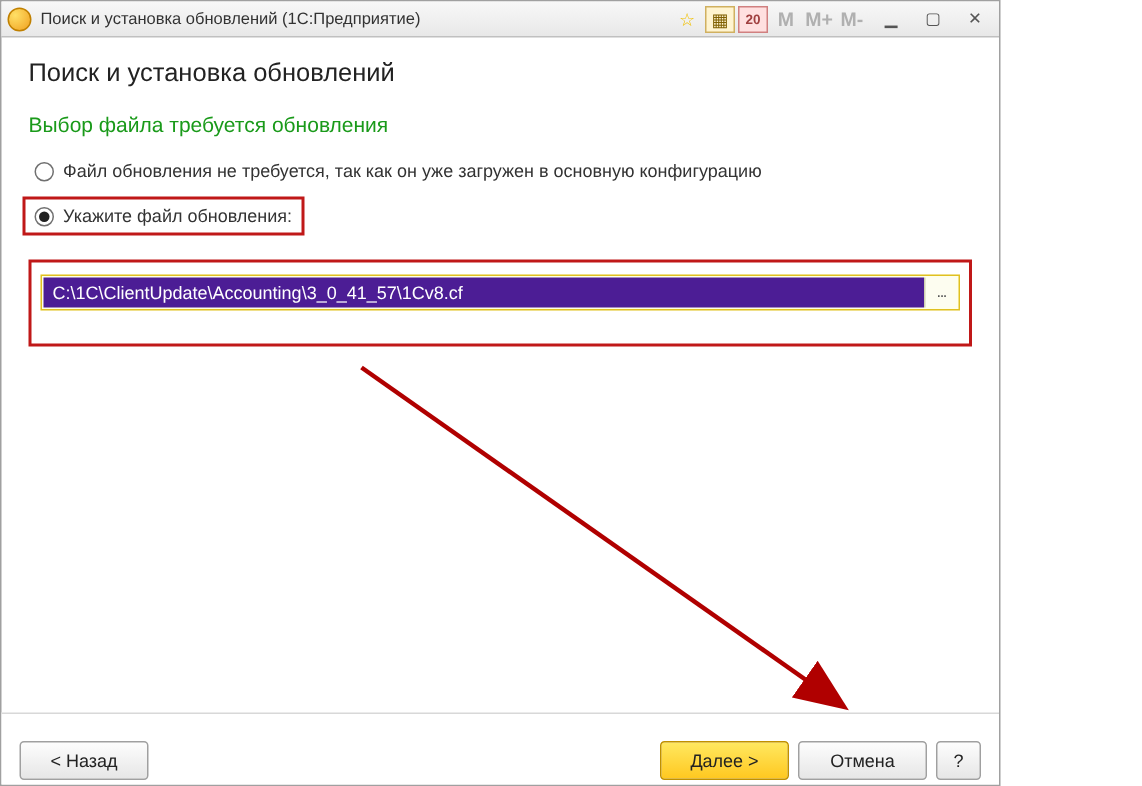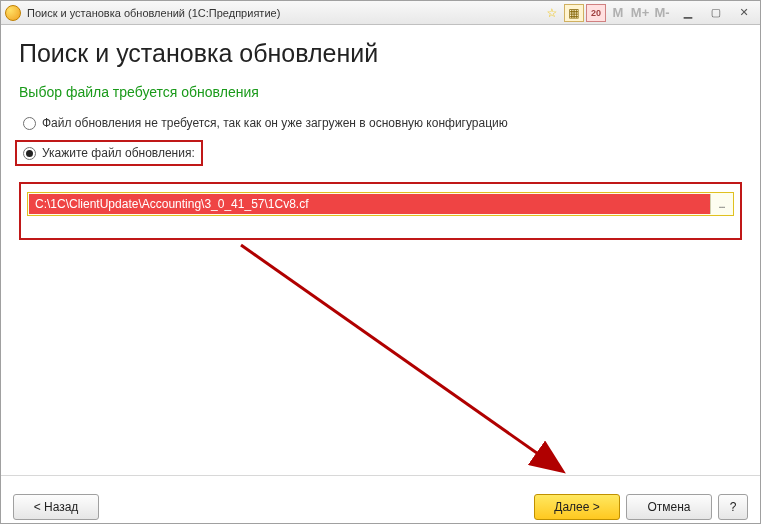--- a/index.html
+++ b/index.html
@@ -7,21 +7,21 @@
     margin: 0;
     font-family: Arial, sans-serif;
     font-size: 12px;
     background: #fff;
     width: 761px;
     height: 524px;
     overflow: hidden;
     position: relative;
   }
   .window {
-    width: 761px;
+    width: 667px;
     height: 524px;
     border: 1px solid #a0a0a0;
     background: #fff;
     position: relative;
   }
   .titlebar {
     height: 24px;
     background: linear-gradient(to bottom, #f8f8f8, #e8e8e8);
     border-bottom: 1px solid #c0c0c0;
     display: flex;
@@ -70,21 +70,21 @@
     color: #555;
     font-size: 11px;
     margin-left: 2px;
   }
   .content {
     padding: 14px 18px 0 18px;
     position: relative;
     height: calc(100% - 24px - 48px);
   }
   .page-title {
-    font-size: 25px;
+    font-size: 17px;
     color: #222;
     margin: 0 0 16px 0;
     font-weight: normal;
   }
   .sub-title {
     font-size: 14px;
     color: #1a9a1a;
     margin: 0 0 14px 0;
   }
   .radio-row {
@@ -130,21 +130,21 @@
   .path-input-wrapper {
     border: 1px solid #e0c020;
     background: #ffffe8;
     padding: 1px;
     display: flex;
     align-items: stretch;
     height: 24px;
   }
   .path-input {
     flex: 1;
-    background: #ef4444;
+    background: #4c1d95;
     color: #fff;
     padding: 3px 6px;
     font-size: 12px;
     display: flex;
     align-items: center;
     overflow: hidden;
     white-space: nowrap;
   }
   .path-browse {
     width: 22px;

